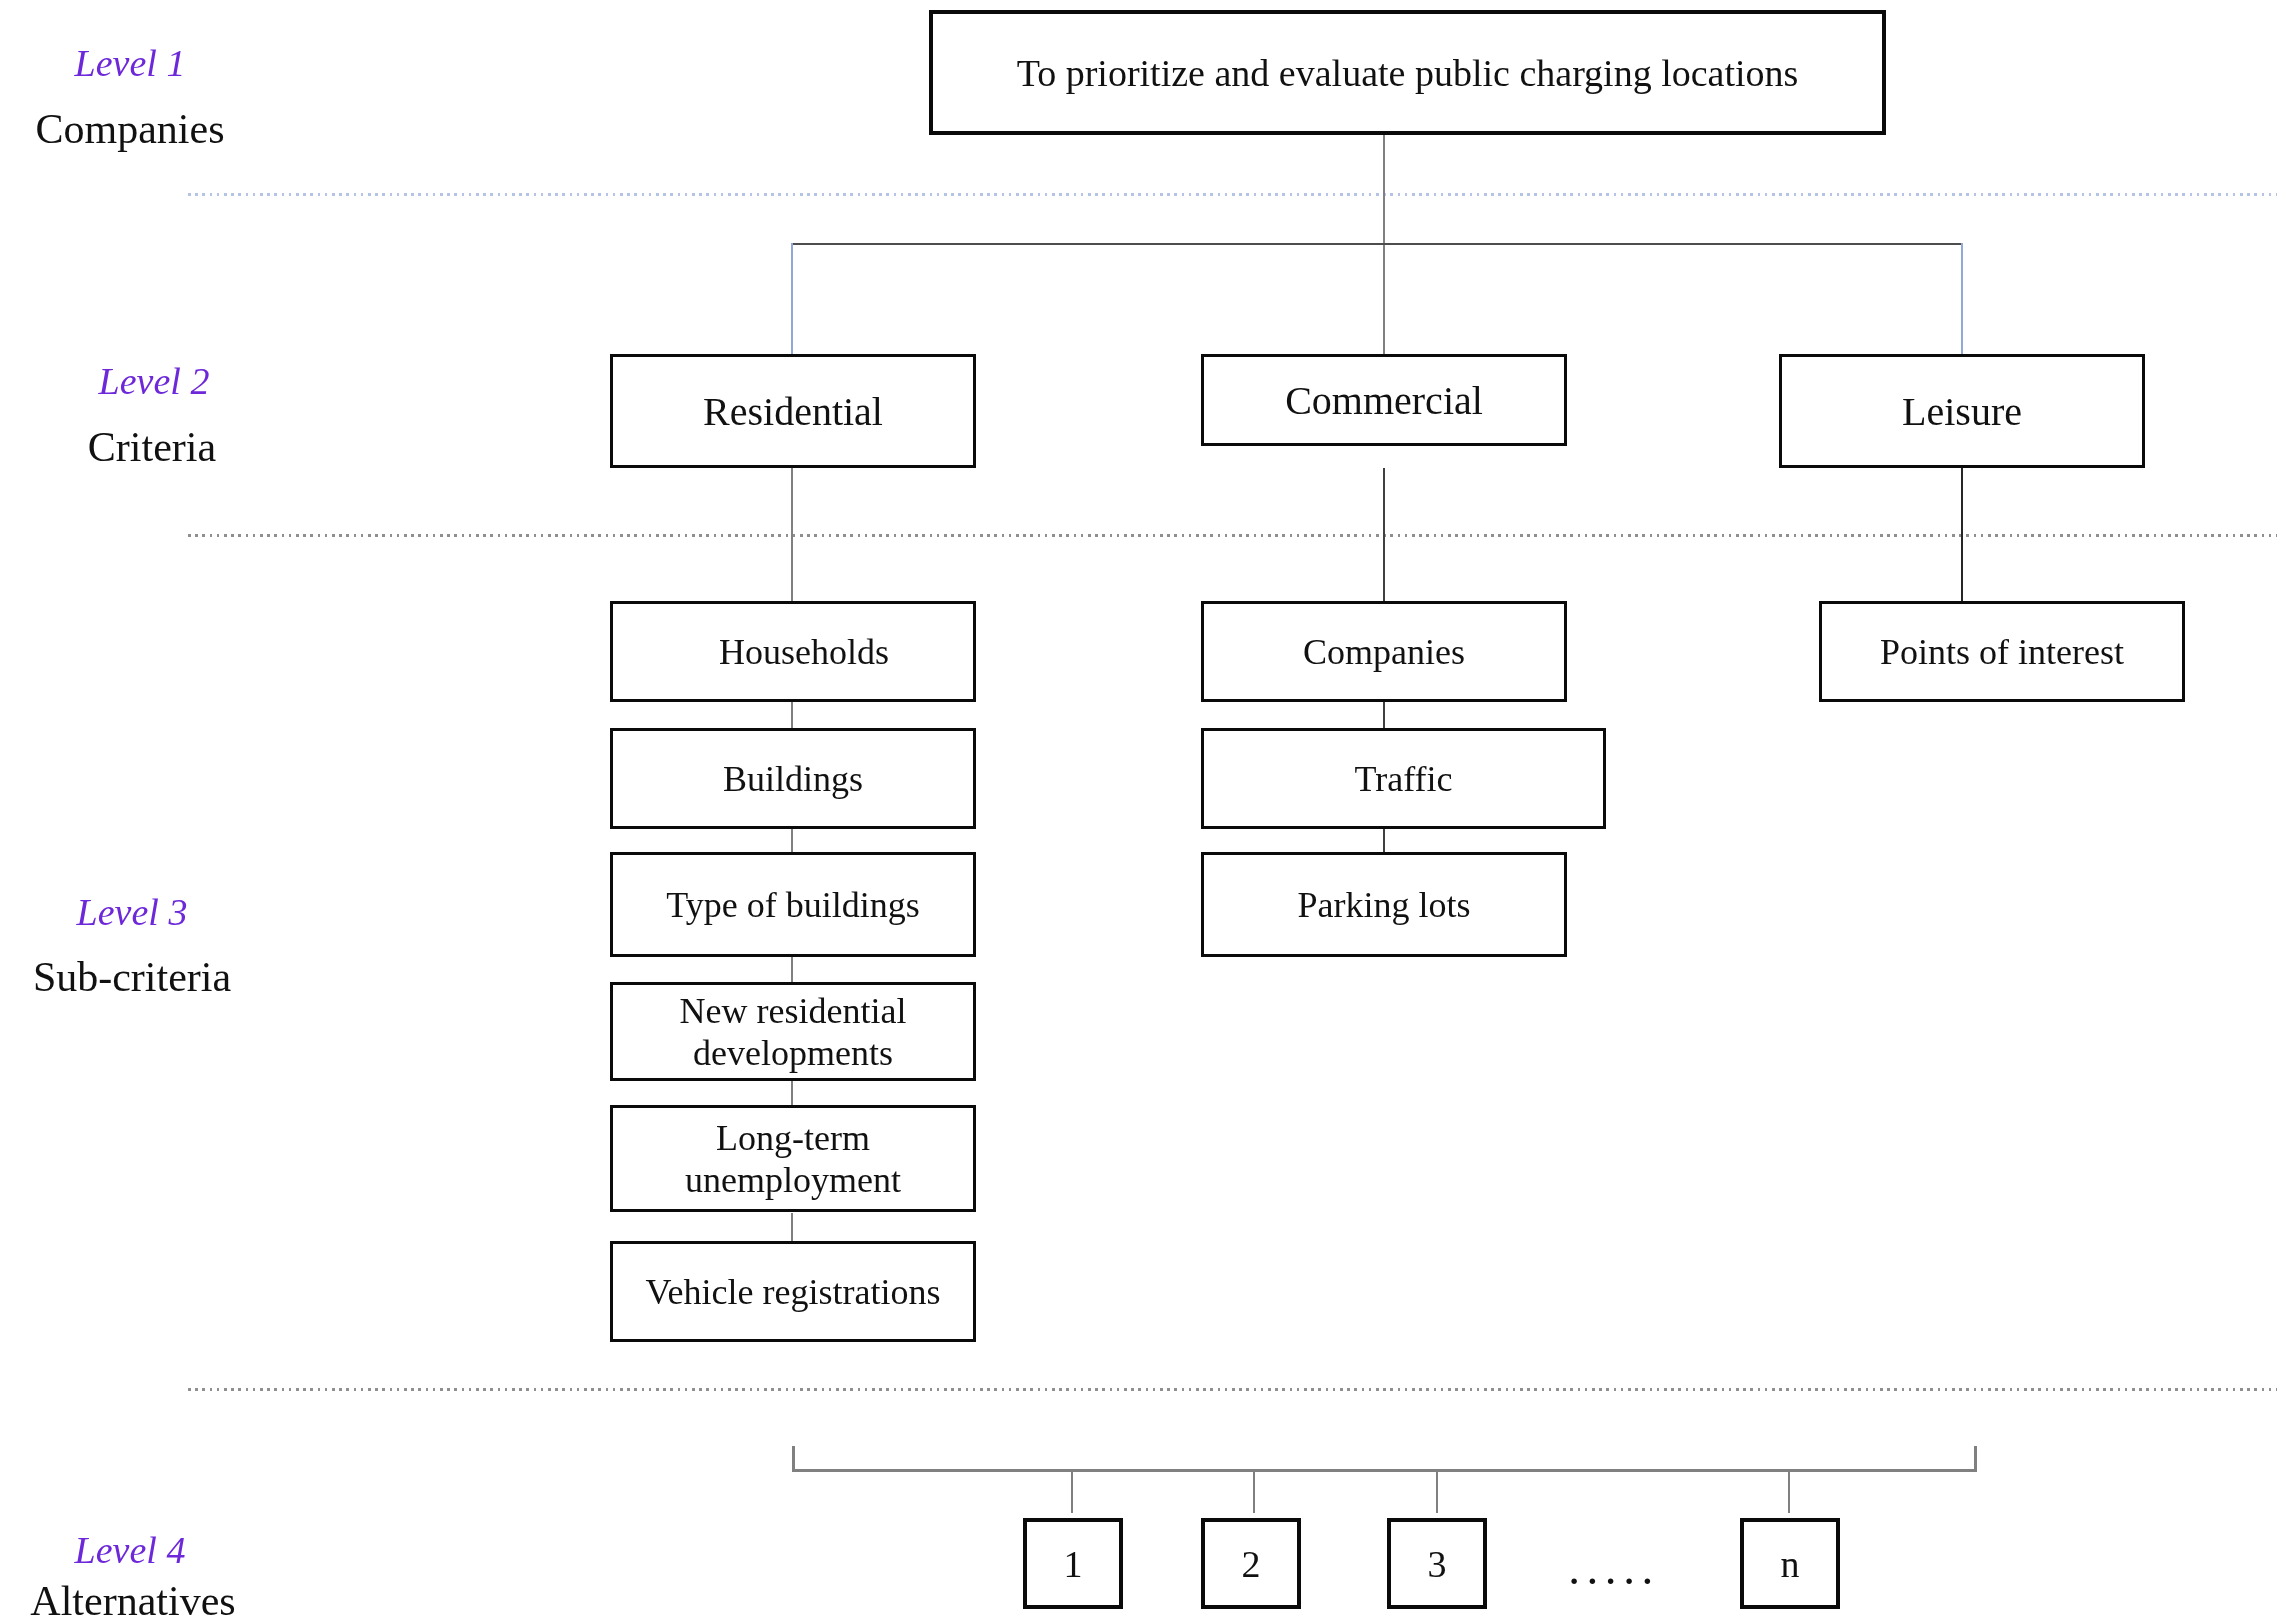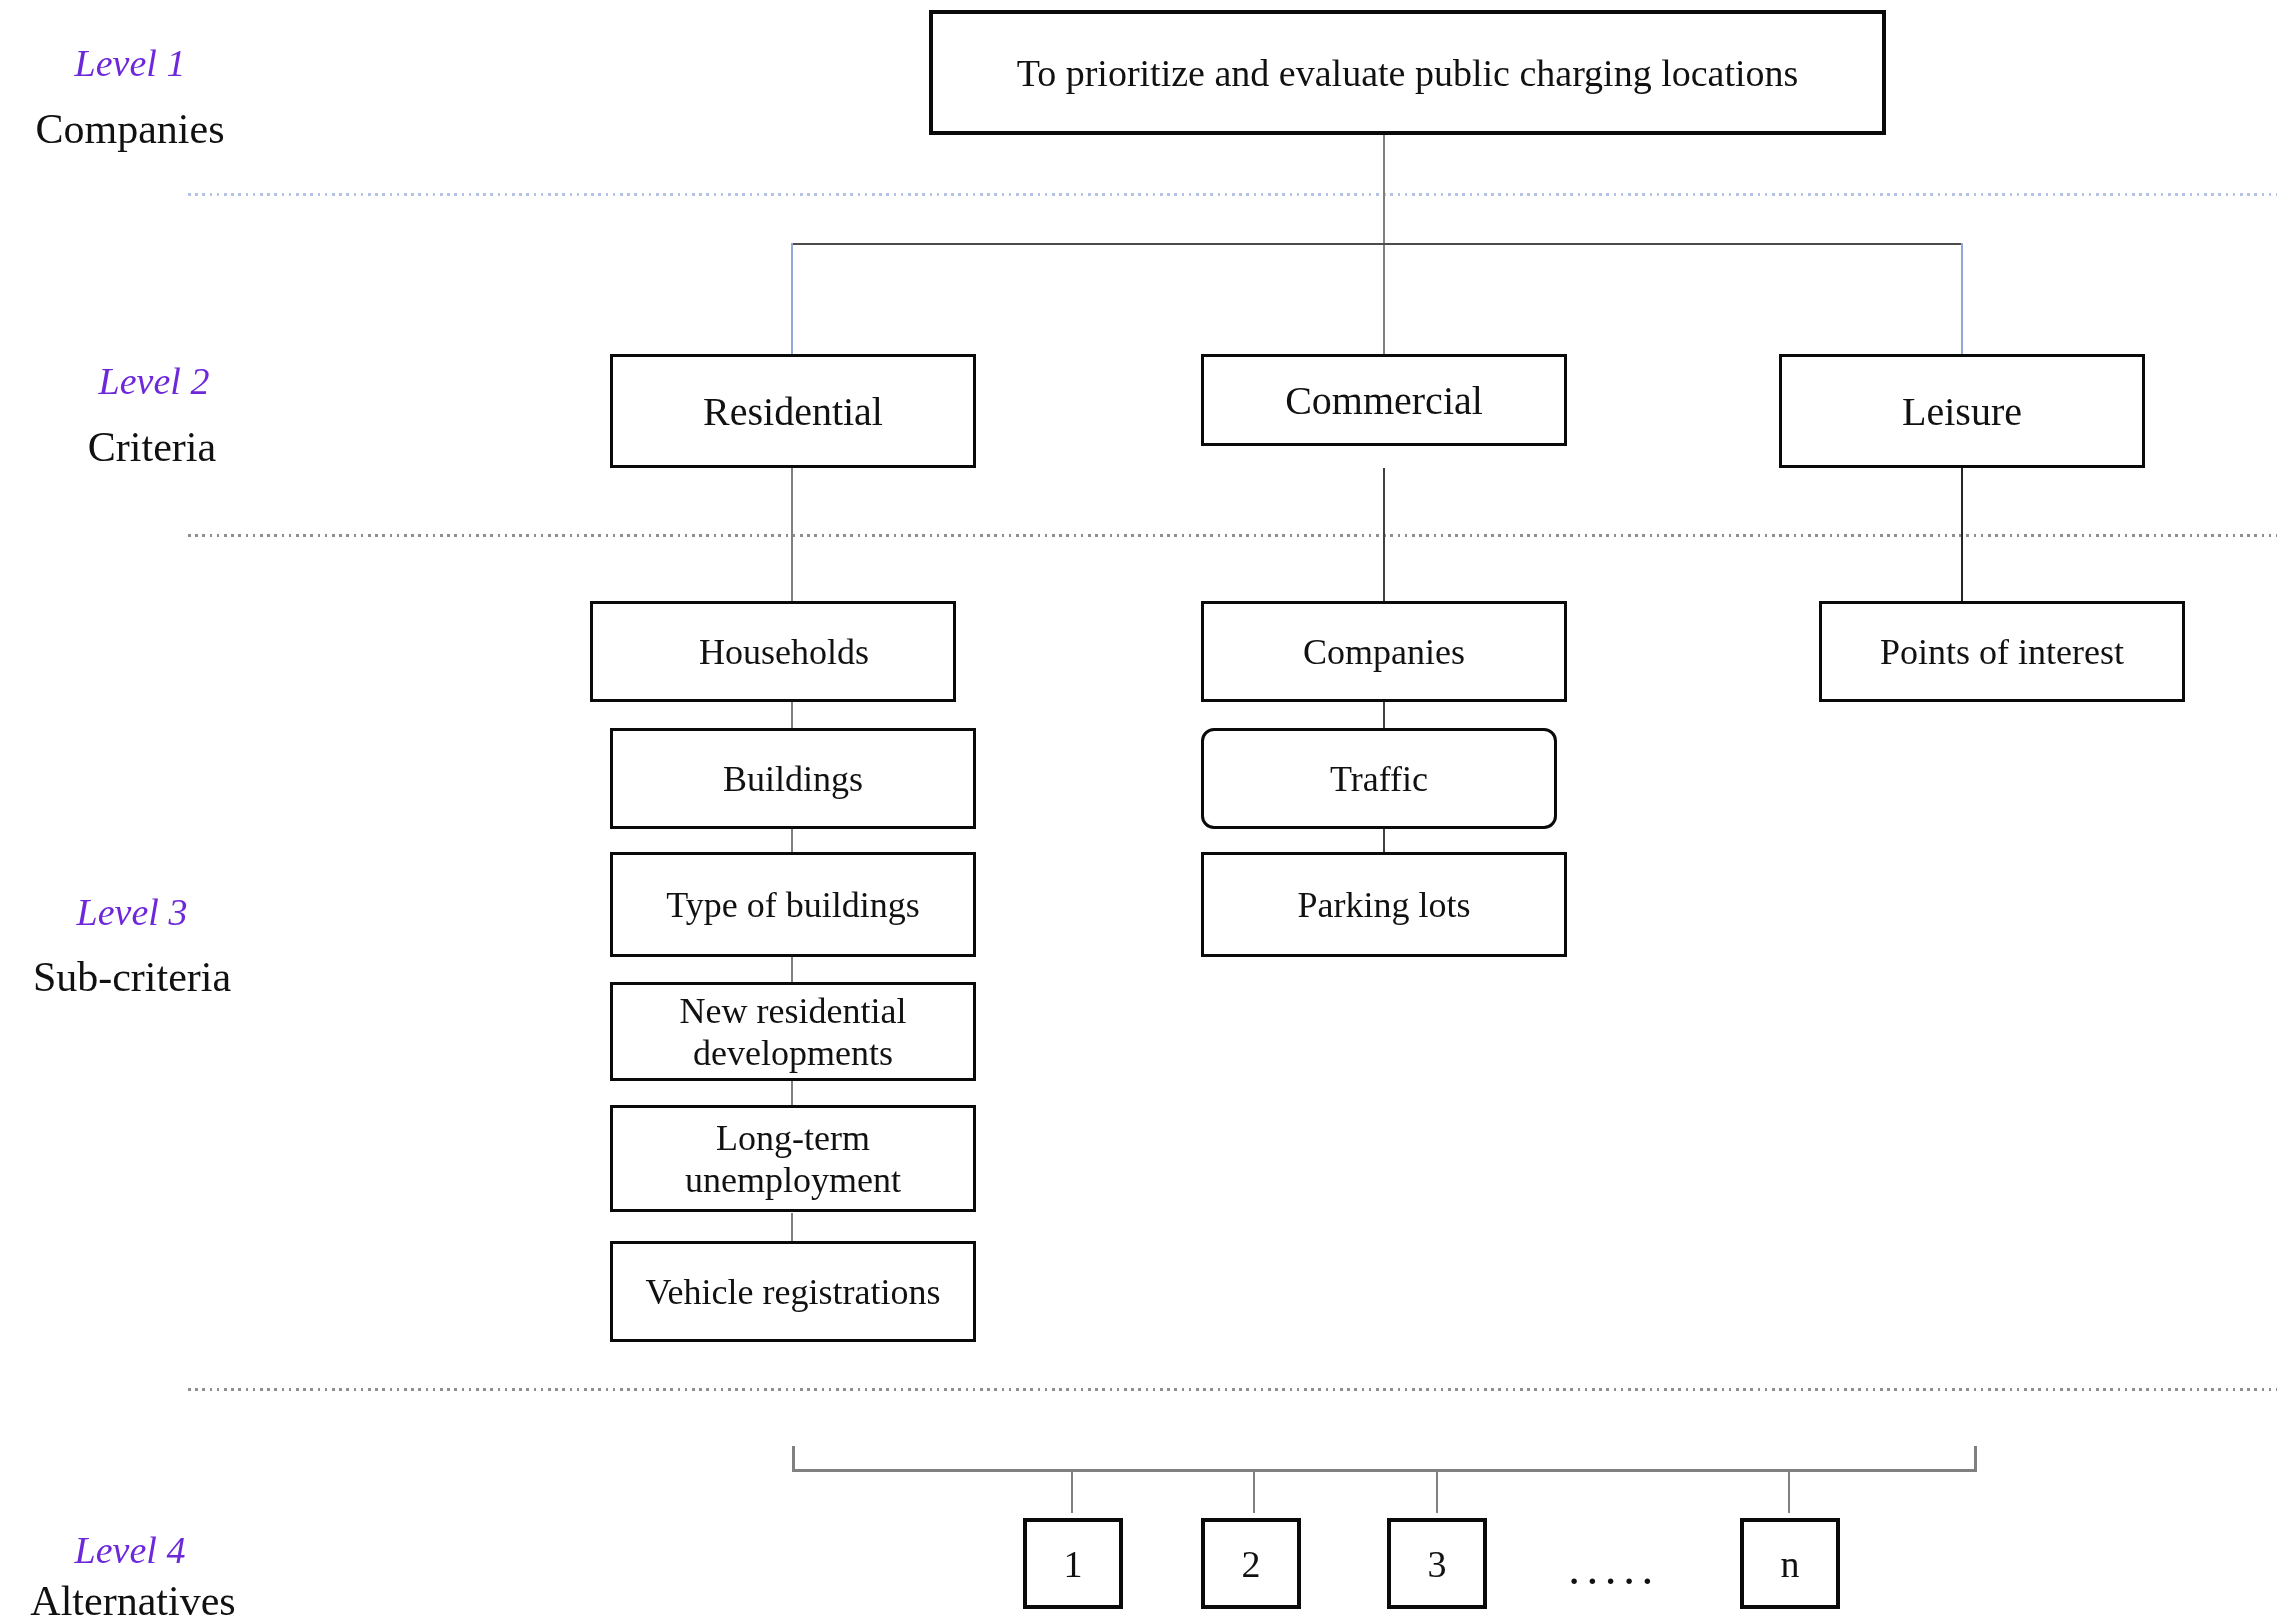--- a/index.html
+++ b/index.html
@@ -84,21 +84,21 @@
   <div class="vline c-gray" style="left:791px;top:957px;height:25px;"></div>
   <div class="vline c-gray" style="left:791px;top:1081px;height:24.4px;"></div>
   <div class="vline c-gray" style="left:791px;top:1213px;height:28px;"></div>
 
   <div class="vline c-dark" style="left:1383px;top:468px;height:133px;"></div>
   <div class="vline c-dark" style="left:1383px;top:702px;height:26px;"></div>
   <div class="vline c-dark" style="left:1383px;top:829px;height:23px;"></div>
 
   <div class="vline c-black" style="left:1961px;top:468px;height:133px;"></div>
 
-  <div class="box sub" style="left:590px;top:601px;width:366px;height:101px;padding-left:48px;">
+  <div class="box sub" style="left:610px;top:601px;width:366px;height:101px;padding-left:48px;">
     <span>Households</span>
   </div>
   <div class="box sub" style="left:610px;top:728px;width:366px;height:101px;">
     <span>Buildings</span>
   </div>
   <div class="box sub" style="left:610px;top:852px;width:366px;height:105px;">
     <span>Type of buildings</span>
   </div>
   <div class="box sub" style="left:610px;top:982px;width:366px;height:99px;">
     <span>New residential developments</span>
@@ -106,21 +106,21 @@
   <div class="box sub" style="left:610px;top:1105px;width:366px;height:107px;">
     <span>Long-term unemployment</span>
   </div>
   <div class="box sub" style="left:610px;top:1241px;width:366px;height:101px;">
     <span>Vehicle registrations</span>
   </div>
 
   <div class="box sub" style="left:1201px;top:601px;width:366px;height:101px;">
     <span>Companies</span>
   </div>
-  <div class="box sub" style="left:1201px;top:728px;width:356px;height:101px;border-radius:13px;">
+  <div class="box sub" style="left:1201px;top:728px;width:405px;height:101px;">
     <span>Traffic</span>
   </div>
   <div class="box sub" style="left:1201px;top:852px;width:366px;height:105px;">
     <span>Parking lots</span>
   </div>
 
   <div class="box sub" style="left:1819px;top:601px;width:366px;height:101px;">
     <span>Points of interest</span>
   </div>
 

